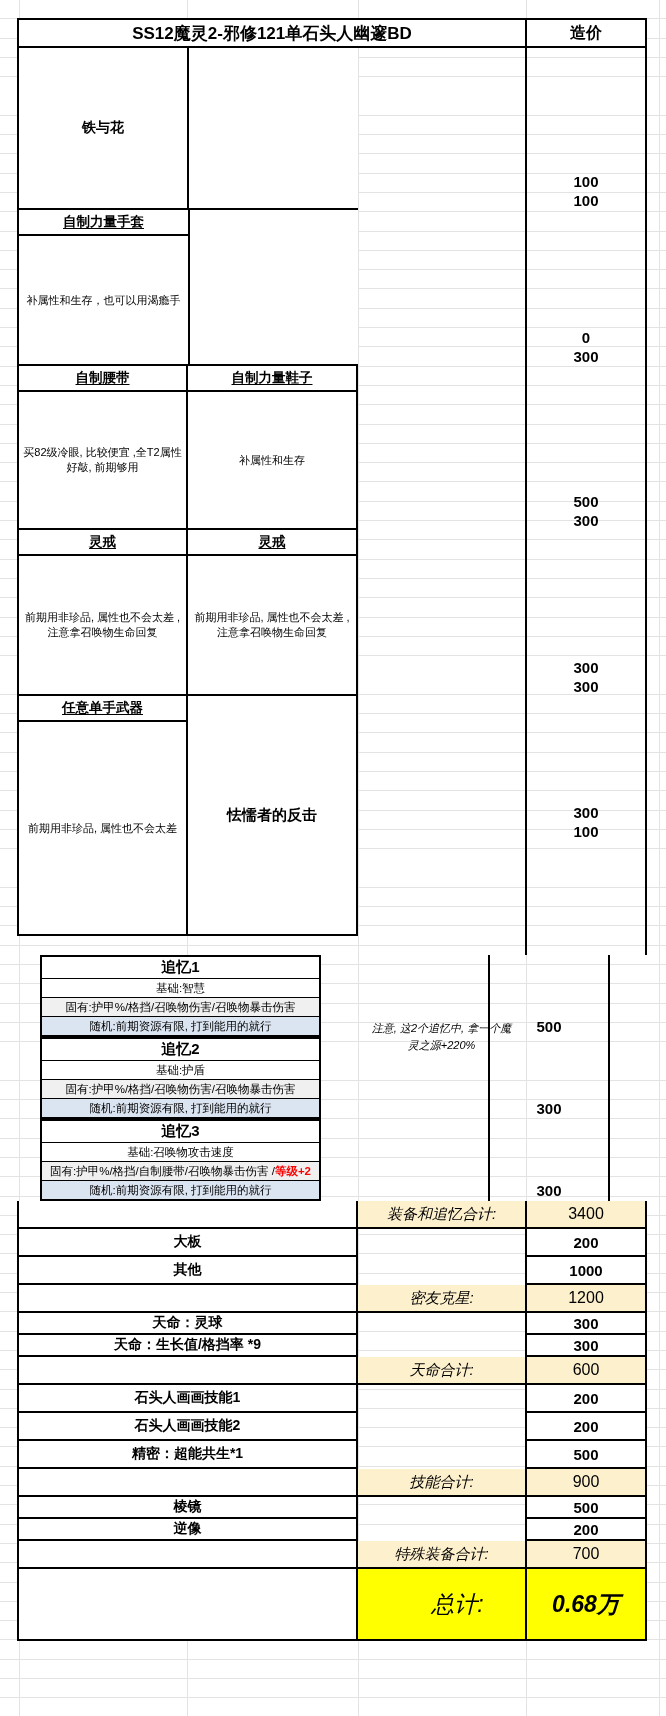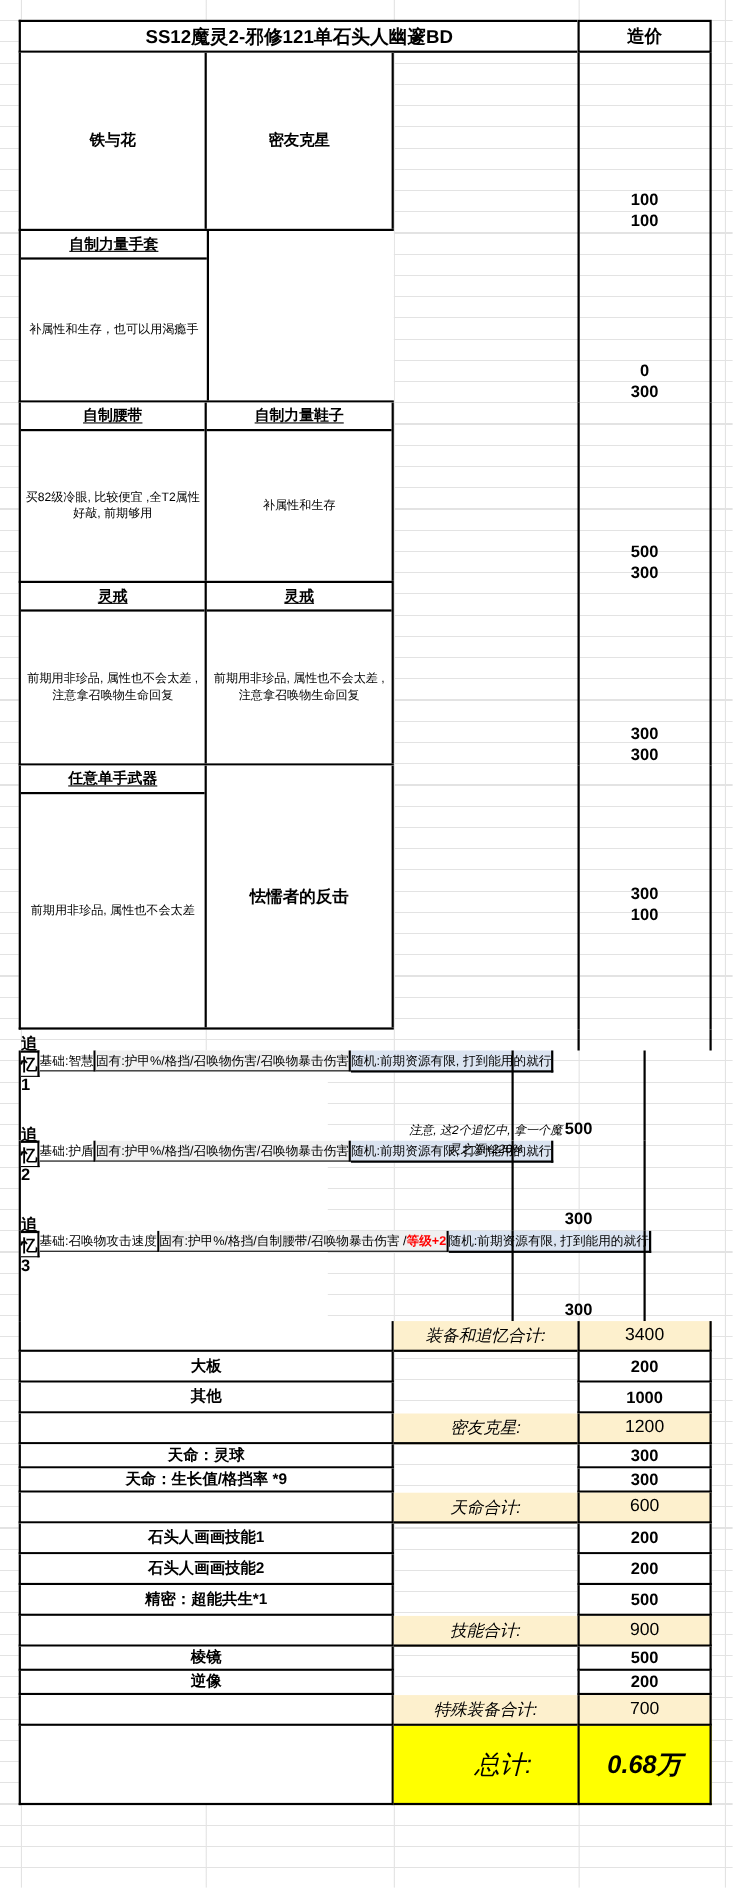--- a/index.html
+++ b/index.html
@@ -41,21 +41,21 @@
   .desc{flex:1;display:flex;align-items:center;justify-content:center;text-align:center;
     font-size:11px;line-height:15px;padding:0 4px;border-radius:29px;}
   .prices{display:flex;flex-direction:column;justify-content:flex-end;align-items:center;
     font-size:15px;font-weight:bold;}
   .prices span{line-height:19px;height:19px;}
   .prices.lift{padding-bottom:95px;}
   
   .gap-row{height:19px;}
   .gap-fill{width:508px;}
   
-  .memL{width:281px;box-sizing:border-box;border-left:2px solid #000;background:#fff;display:flex;flex-direction:row;}
+  .memL{width:281px;box-sizing:border-box;border-left:2px solid #000;background:#fff;display:flex;flex-direction:column;margin-left:23px;}
   .mem-h{height:24px;box-sizing:border-box;border-top:2px solid #000;border-right:2px solid #000;border-bottom:1px solid #000;
     display:flex;align-items:center;justify-content:center;font-size:15px;font-weight:bold;background:#fff;}
   .mem-r{height:19px;box-sizing:border-box;border-right:2px solid #000;border-bottom:1px solid #000;
     display:flex;align-items:center;justify-content:center;font-size:11.5px;background:#fff;white-space:nowrap;}
   .mem-r.gray{background:#f0f0f0;}
   .mem-r.blue{height:20px;background:#dbe4f1;border-bottom:2px solid #000;}
   .mem-r .red{color:#f00;font-weight:bold;}
   .mem-price{display:flex;flex-direction:column;justify-content:flex-end;align-items:center;font-size:15px;font-weight:bold;}
   .mem-price span{line-height:20px;}
   #mem-note{position:absolute;left:341px;top:937px;width:167px;height:164px;
@@ -90,23 +90,20 @@
     <div class="trow title-row">
       <div class="title-cell">SS12魔灵2-邪修121单石头人幽邃BD</div>
       <div class="cE price-hdr">造价</div>
     </div>
 
     <div class="trow" style="height:162px">
       <div class="bcwrap">
         <div class="cB inner">
             <div class="item-name">铁与花</div>
           </div>
-        <div class="cC inner">
-            <div class="item-name">密友克星</div>
-          </div>
       </div>
       <div class="cD"></div>
       <div class="cE prices">
         <span>100</span>
         <span>100</span>
       </div>
     </div>
 
     <div class="trow" style="height:156px">
       <div class="bcwrap">

